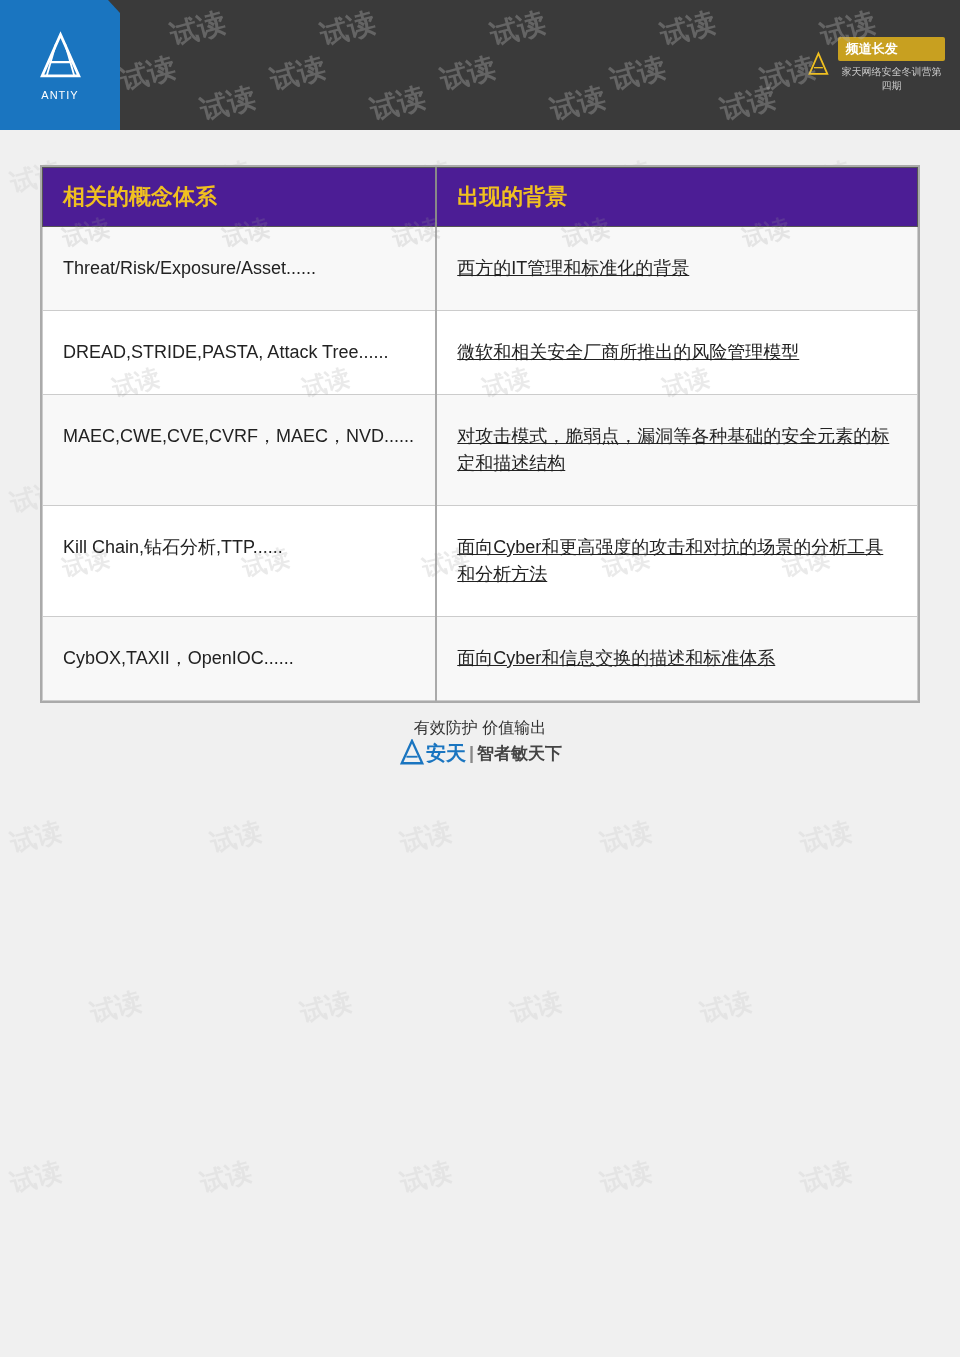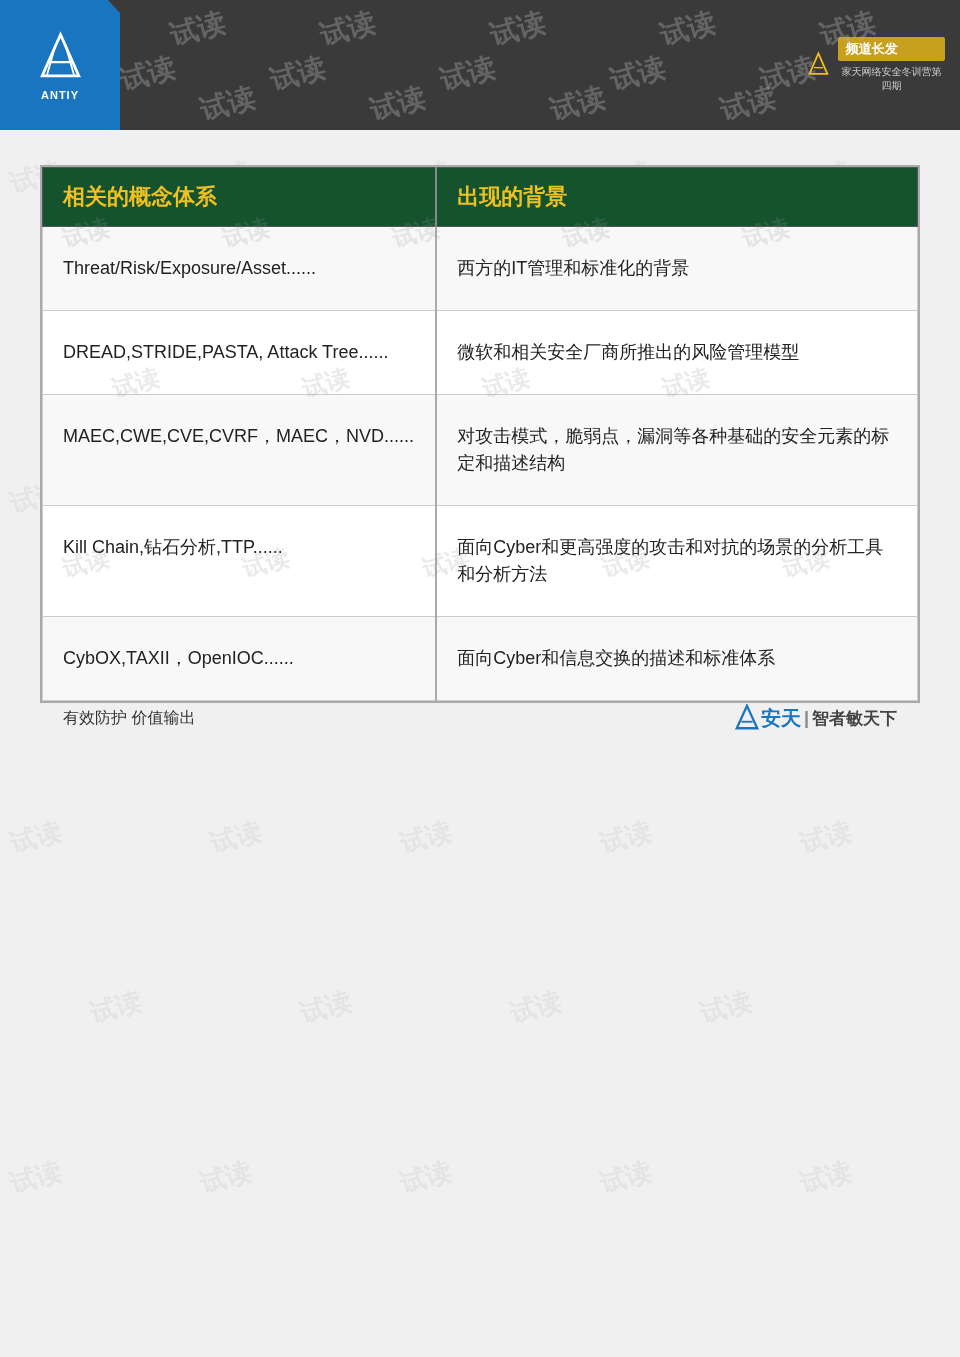--- a/index.html
+++ b/index.html
@@ -33,21 +33,21 @@
       align-items: center;
       justify-content: center;
       position: relative;
       z-index: 2;
       flex-shrink: 0;
     }
 
     .logo-text {
       color: white;
       font-size: 11px;
-      font-weight: bold;
+      font-weight: normal;
       letter-spacing: 1px;
       margin-top: 4px;
     }
 
     .watermark-area {
       flex: 1;
       display: flex;
       align-items: center;
       justify-content: center;
       height: 100%;
@@ -134,21 +134,21 @@
       user-select: none;
     }
 
     
     .data-table {
       width: 100%;
       border-collapse: collapse;
     }
 
     .data-table th {
-      background: #14532d;
+      background: #4c1d95;
       color: #f0c020;
       font-size: 22px;
       font-weight: bold;
       padding: 14px 20px;
       text-align: left;
       border: 1px solid #555;
     }
 
     .data-table th.left-col {
       width: 45%;
@@ -169,39 +169,41 @@
     }
 
     .data-table td.left-col {
       border-right: 2px solid #aaa;
       background: #fff;
       font-weight: 500;
     }
 
     .data-table td.right-col {
       background: #fff;
+      text-decoration: underline;
     }
 
     .data-table tr:nth-child(odd) td {
       background: #f8f8f8;
     }
     .data-table tr:nth-child(even) td {
       background: #ffffff;
     }
 
     
     .footer {
       position: absolute;
-      bottom: 34px;
+      bottom: 20px;
       left: 0;
       right: 0;
       display: flex;
       align-items: center;
       justify-content: space-between;
-      padding: 0 63px;
+      padding: 0 23px;
+      flex-direction: column;
     }
 
     .footer-left {
       font-size: 16px;
       color: #333;
       font-weight: 500;
     }
 
     .footer-right {
       display: flex;

